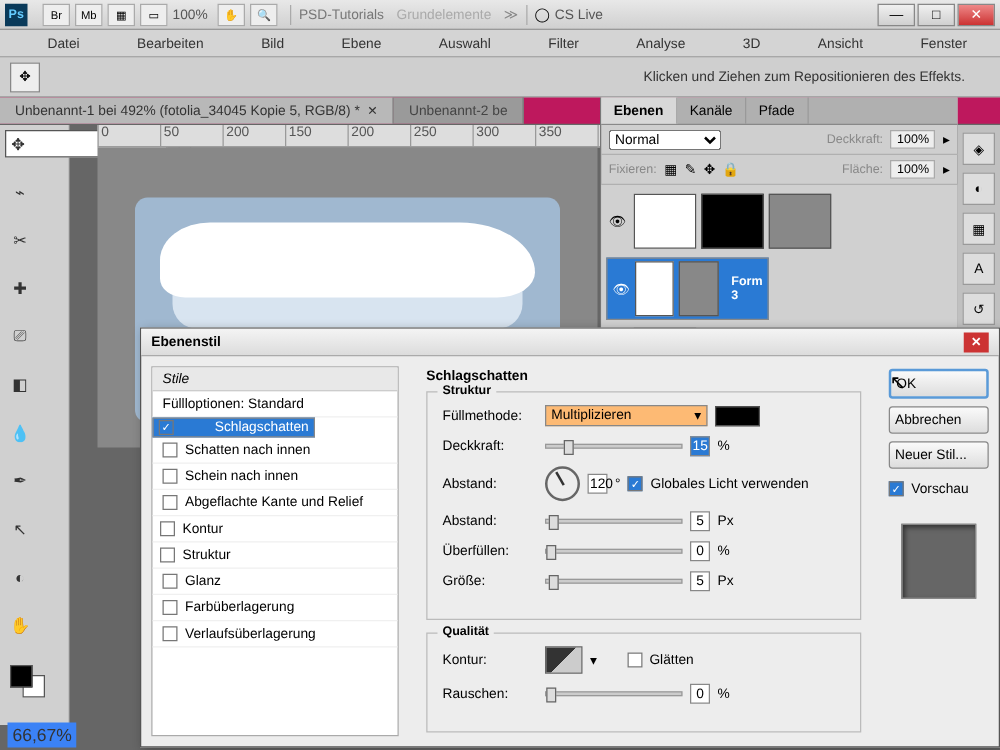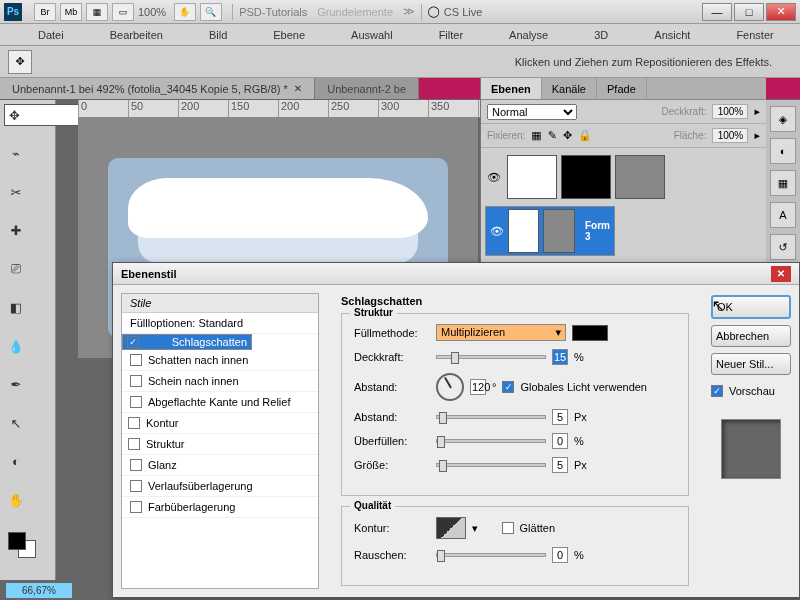--- a/index.html
+++ b/index.html
@@ -30,21 +30,21 @@
 .workarea { position: relative; height: 500px; background: #666; }
 .ruler-h { position: absolute; left: 78px; top: 0; right: 40px; height: 18px; background: #ddd; border-bottom: 1px solid #888; font-size: 8px; display: flex; }
 .ruler-h span { width: 50px; border-left: 1px solid #999; padding-left: 2px; color: #555; }
 
 .toolbox { position: absolute; left: 0; top: 0; width: 56px; background: #d0d0d0; border-right: 1px solid #888; padding: 4px; display: grid; grid-template-columns: 1fr 1fr; gap: 2px; height: 480px; }
 .tool { width: 24px; height: 22px; display: flex; align-items: center; justify-content: center; font-size: 13px; color: #333; }
 .tool.sel { background: #fff; border: 1px solid #555; }
 .swatch { grid-column: 1/3; height: 30px; position: relative; margin-top: 4px; }
 .sw1 { position: absolute; width: 18px; height: 18px; background: #000; border: 1px solid #555; top: 0; left: 4px; }
 .sw2 { position: absolute; width: 18px; height: 18px; background: #fff; border: 1px solid #555; top: 8px; left: 14px; }
-.zoom { position: absolute; bottom: 2px; left: 6px; font-size: 10px; color: #333; background: #7dd3fc; padding: 2px 16px; }
+.zoom { position: absolute; bottom: 2px; left: 6px; font-size: 14px; color: #333; background: #3b82f6; padding: 2px 4px; }
 
 .canvas { position: absolute; left: 78px; top: 18px; width: 400px; height: 240px; background: #888; }
 .canvas-inner { position: absolute; left: 30px; top: 40px; width: 340px; height: 180px; background: #a0b8d0; border-radius: 10px; }
 .snow { position: absolute; left: 20px; top: 20px; width: 300px; height: 60px; background: #fff; border-radius: 40px 60px 30px 20px / 30px 40px 20px 15px; }
 .snow2 { position: absolute; left: 30px; top: 55px; width: 280px; height: 50px; background: #d8e4f0; border-radius: 20px; }
 
 
 .rpanel { position: absolute; right: 0; top: -22px; width: 320px; background: #cfcfcf; border-left: 1px solid #777; }
 .rpanel .ptabs { height: 22px; background: #b0b0b0; display: flex; border-bottom: 1px solid #888; }
 .rpanel .ptab { padding: 0 10px; display: flex; align-items: center; border-right: 1px solid #999; }
@@ -297,25 +297,25 @@
           <div class="srow indent">
             <span class="chk"></span>
             <span>Struktur</span>
           </div>
           <div class="srow">
             <span class="chk"></span>
             <span>Glanz</span>
           </div>
           <div class="srow">
             <span class="chk"></span>
+            <span>Farbüberlagerung</span>
+          </div>
+          <div class="srow">
+            <span class="chk"></span>
             <span>Verlaufsüberlagerung</span>
-          </div>
-          <div class="srow">
-            <span class="chk"></span>
-            <span>Farbüberlagerung</span>
           </div>
         </div>
     </div>
 
     <div class="settings-col">
       <div class="sect-title">Schlagschatten</div>
       <div class="fieldset">
         <div class="legend">Struktur</div>
         <div class="frow">
           <span class="flabel">Füllmethode:</span>

